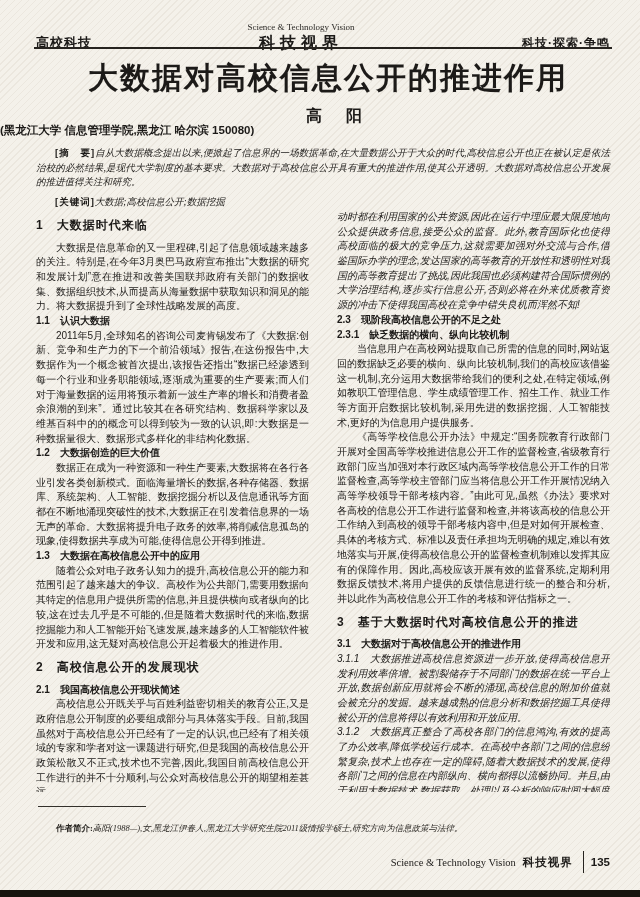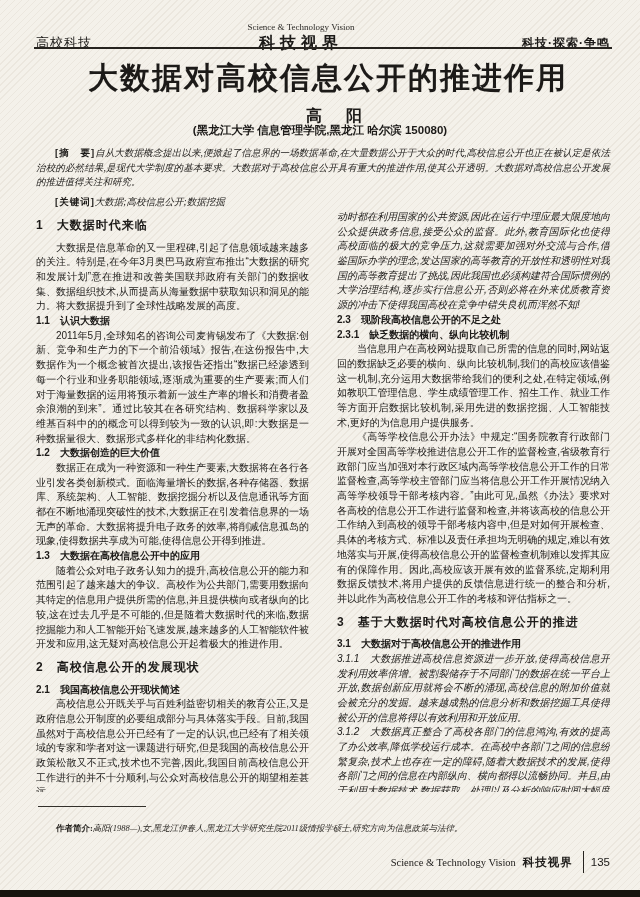--- a/index.html
+++ b/index.html
@@ -14,42 +14,42 @@
     overflow:hidden;
     background:
       repeating-linear-gradient(135deg, rgba(205,195,180,.22) 0 1px, rgba(0,0,0,0) 1px 5px),
       #f4f1ea;
   }
   
   .header{
     position:absolute; top:22px; left:36px; right:30px;
     display:flex; align-items:flex-end; justify-content:space-between;
   }
-  .h-left{ font-size:13px; font-weight:normal; letter-spacing:1px; padding-bottom:2px;}
+  .h-left{ font-size:13px; font-weight:bold; letter-spacing:1px; padding-bottom:2px;}
   .h-center{ text-align:center; transform:translateX(-6px); }
   .h-en{ font-family:"Liberation Serif","DejaVu Serif",serif; font-size:9px; color:#2a2825; }
   .h-cn{ font-size:16px; font-weight:bold; letter-spacing:5px; margin-top:1px; }
   .h-right{ font-size:12px; font-weight:bold; letter-spacing:1px; padding-bottom:2px;}
   .header-rule{
     position:absolute; top:47px; left:34px; right:28px;
     height:2px; background:#26231f;
   }
   
   .title{
     position:absolute; top:58px; left:8px; width:100%;
     text-align:center;
     font-size:30px; font-weight:bold; letter-spacing:2px;
   }
   .author{
     position:absolute; top:106px; left:16px; width:100%;
     text-align:center; font-size:16px; font-weight:bold; letter-spacing:4px;
   }
   .affiliation{
     position:absolute; top:123px; left:0; width:100%;
-    text-align:center; font-size:11.5px; font-weight:bold;
+    font-size:11.5px; font-weight:bold;
   }
   
   .abstract{
     position:absolute; top:146px; left:36px; right:30px;
     font-family:"Liberation Serif","DejaVu Serif",serif;
     font-style:italic;
     font-size:9.5px; line-height:1.55; text-align:justify;
   }
   .abstract p{ text-indent:2em; }
   .abstract b{ font-style:normal; font-family:"Liberation Sans","DejaVu Sans",sans-serif; letter-spacing:1px;}
@@ -78,21 +78,21 @@
     font-style:italic; font-size:8.5px; color:#2a2723;
   }
   .bio b{ font-style:normal; }
   .journal-line{
     position:absolute; right:30px; bottom:24px;
     display:flex; align-items:center; gap:7px;
   }
   .j-en{ font-family:"Liberation Serif","DejaVu Serif",serif; font-size:10.5px; }
   .j-cn{ font-size:11.5px; font-weight:bold; letter-spacing:1px; }
   .j-sep{ width:1px; height:22px; background:#26231f; margin-left:3px; }
-  .j-page{ font-size:11.5px; font-weight:normal; }
+  .j-page{ font-size:11.5px; font-weight:bold; }
   .bottom-bar{
     position:absolute; left:0; right:0; bottom:0;
     height:7px; background:#17150f;
   }
 </style>
 </head>
 <body>
 
 <div class="page">
 

